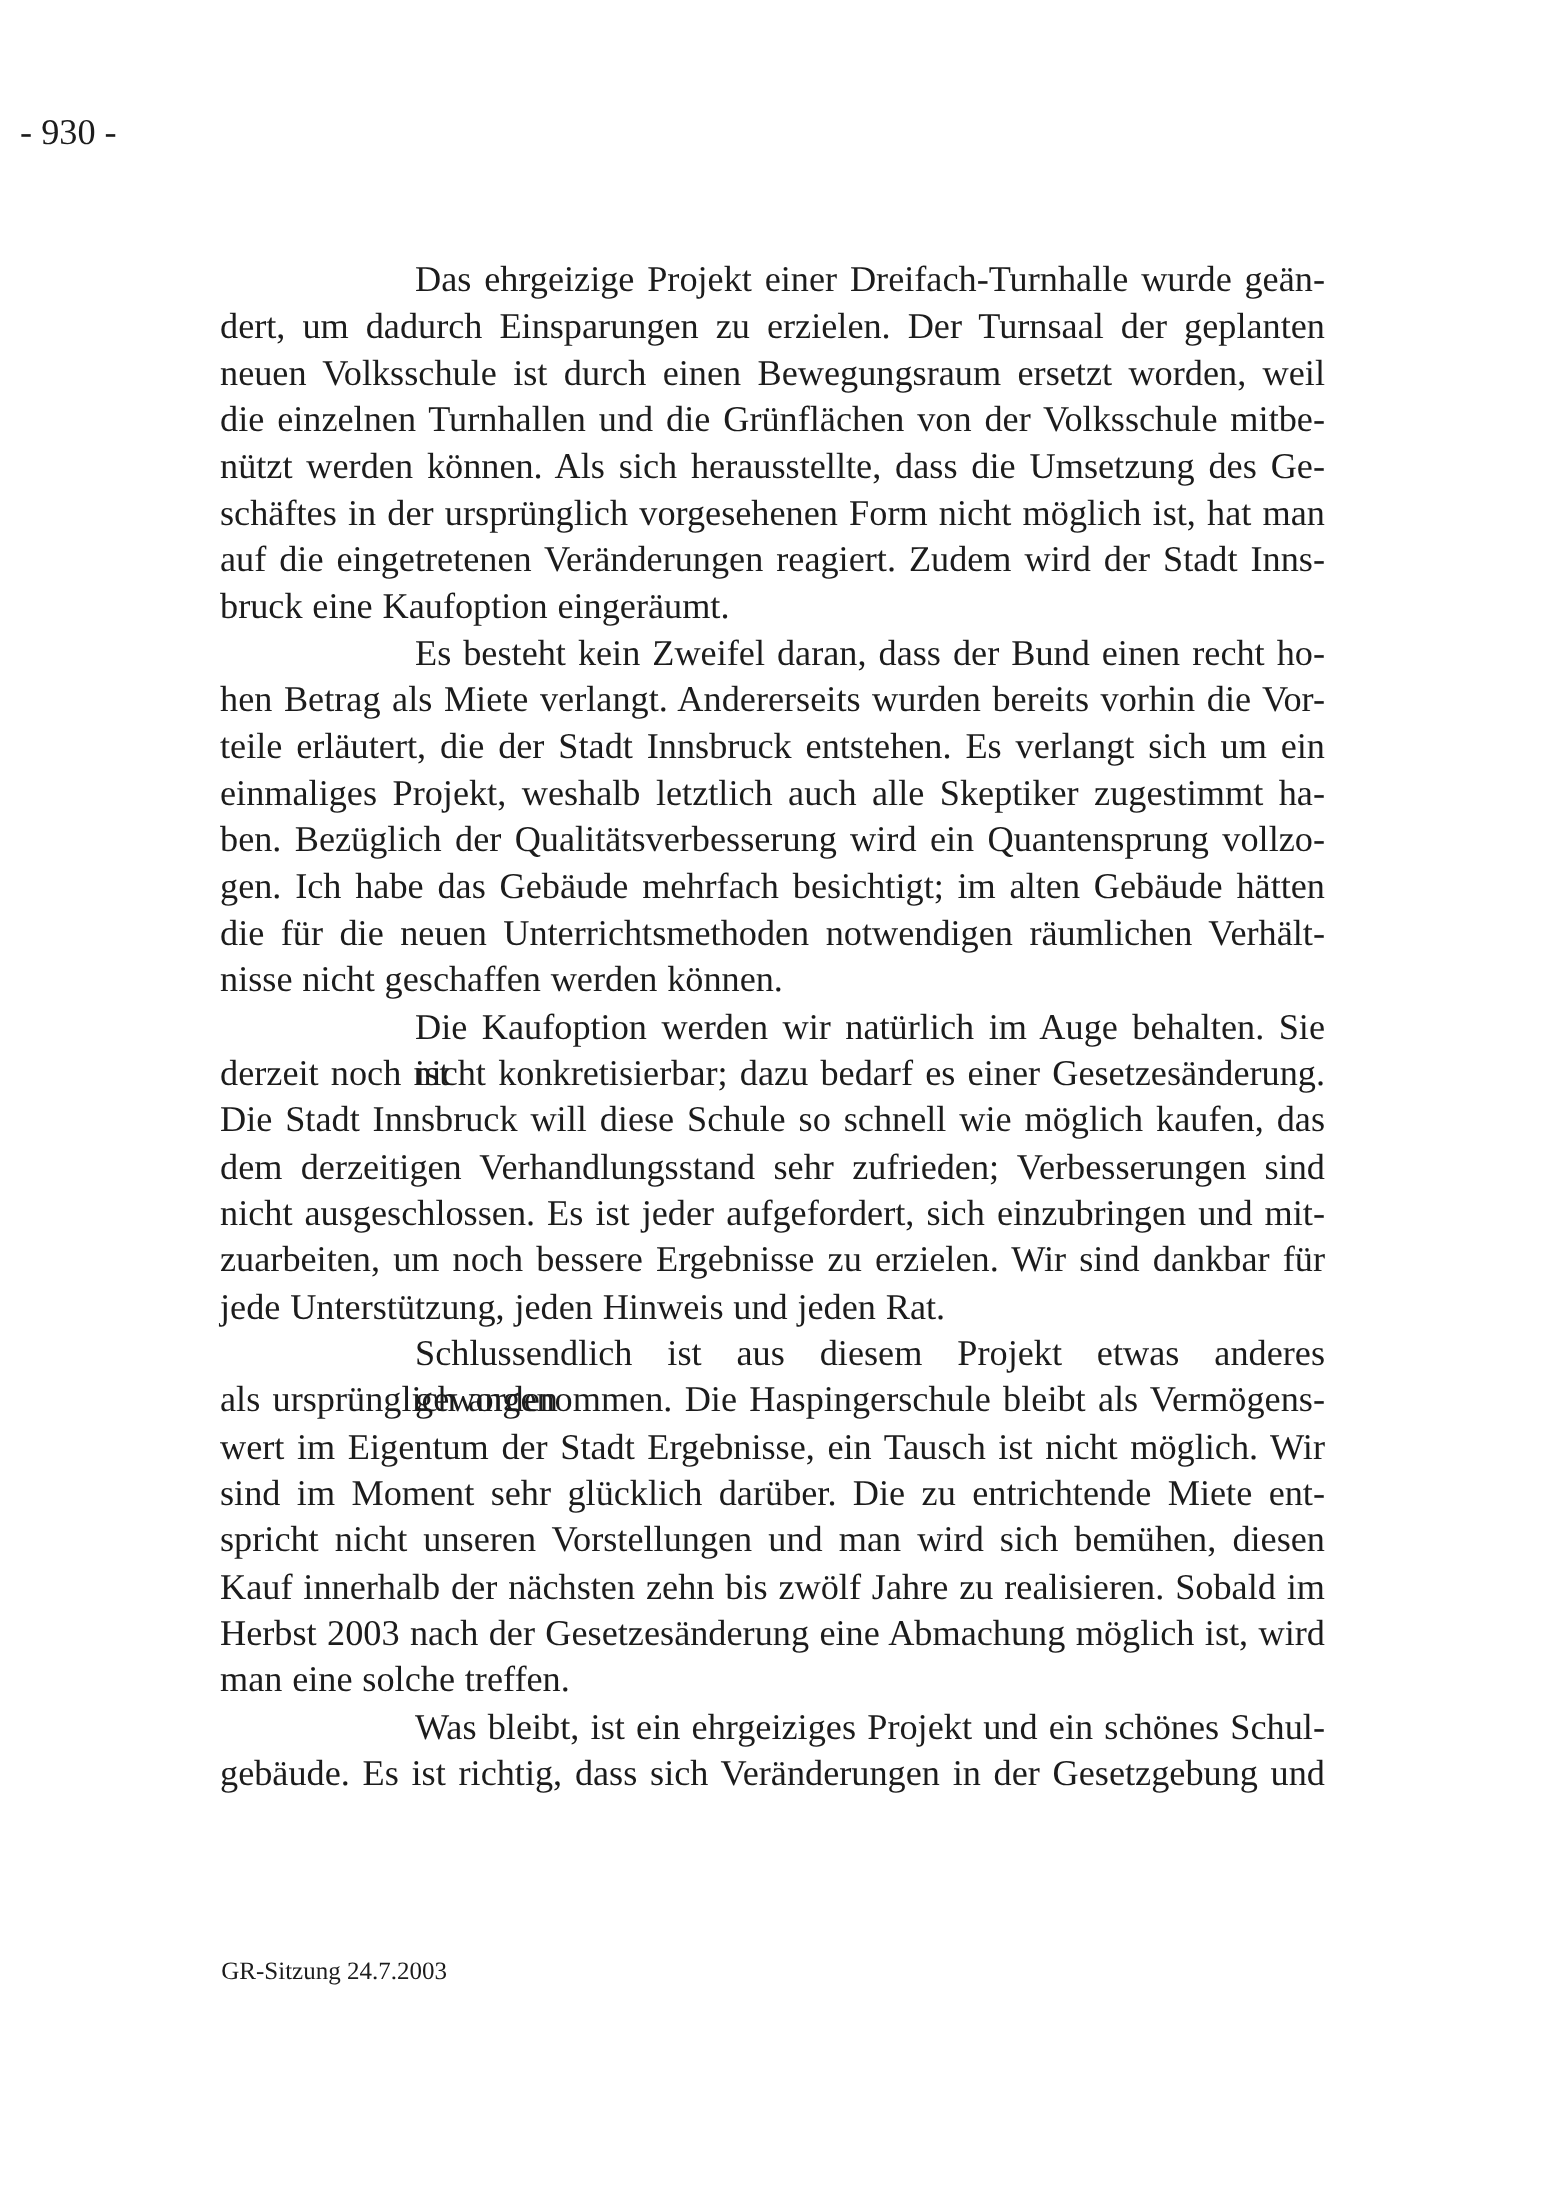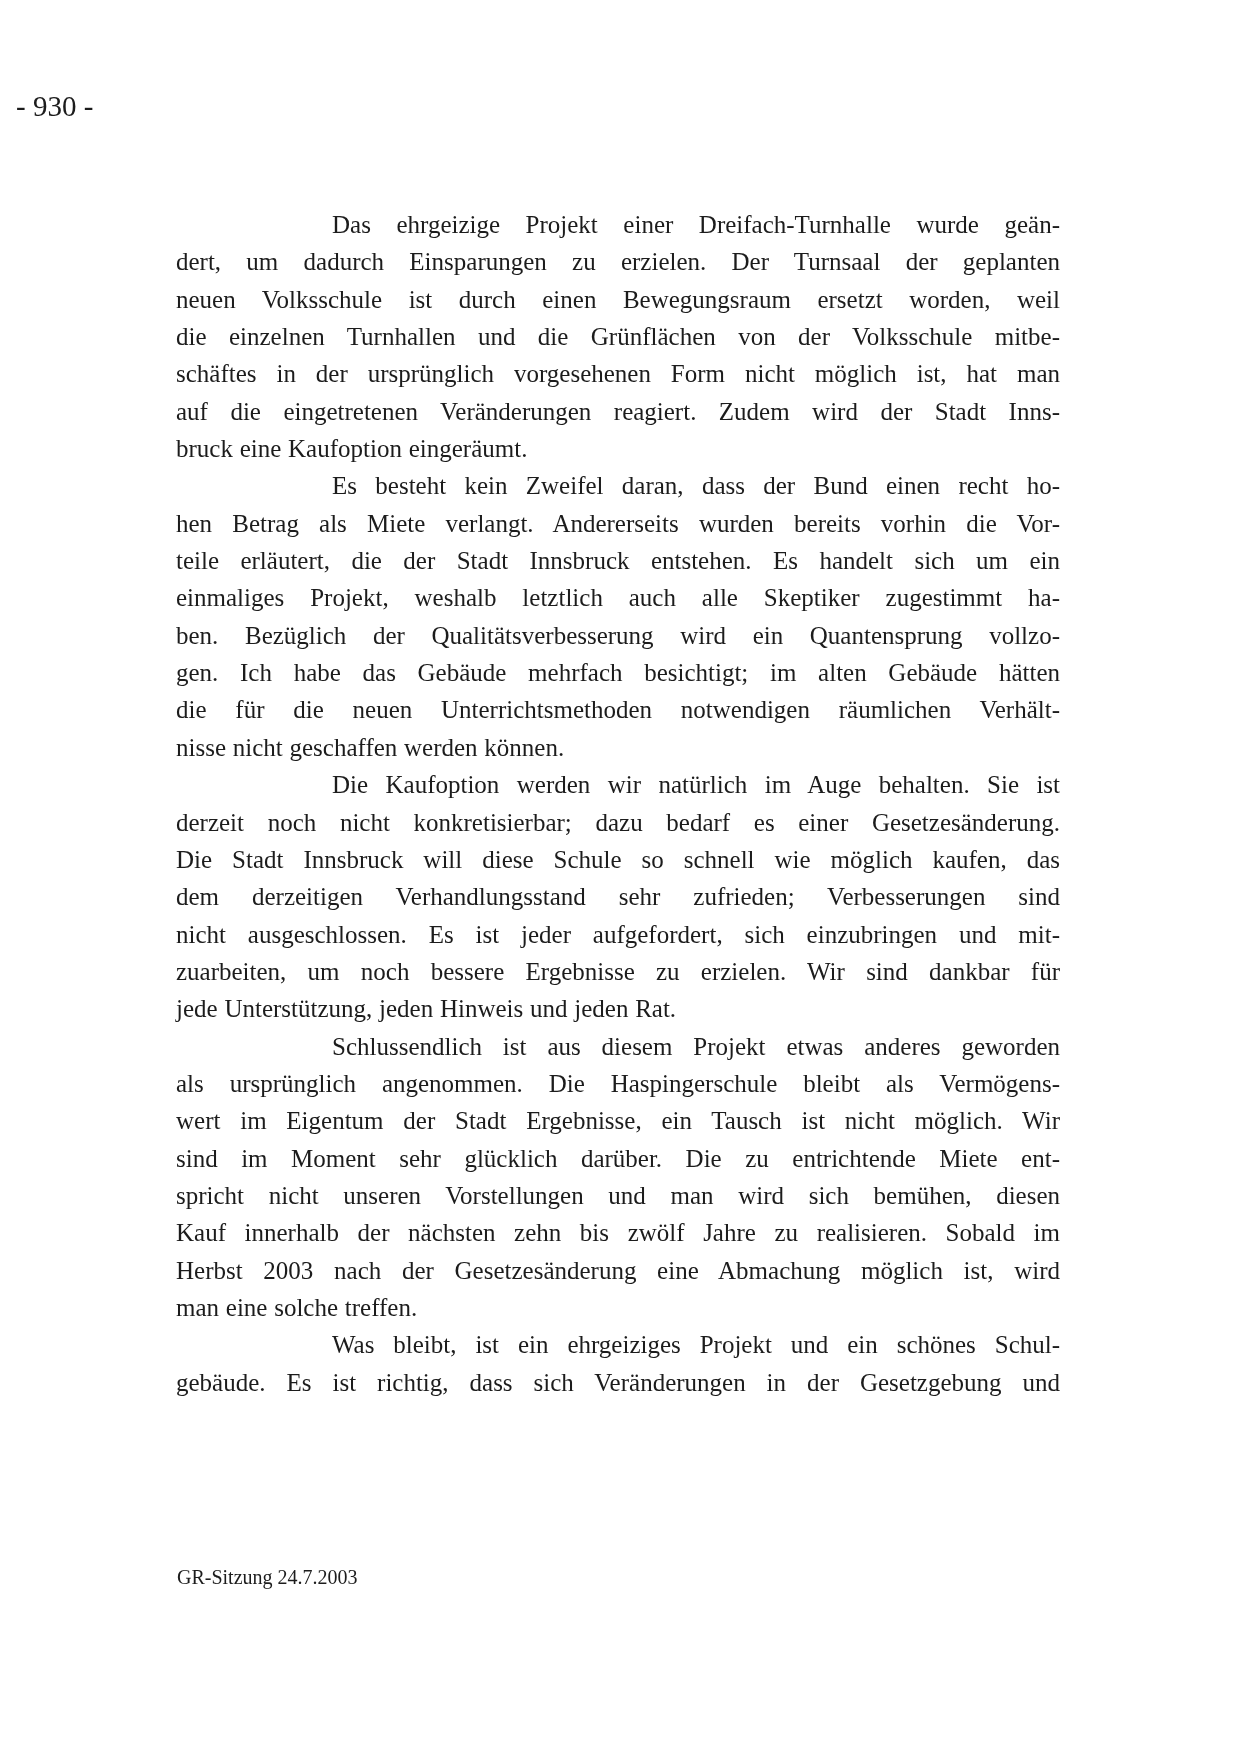--- a/index.html
+++ b/index.html
@@ -22,21 +22,21 @@
     left: 16px;
     width: 100%;
     font-size: 29px;
     line-height: 37px;
   }
   .text-block {
     position: absolute;
     left: 176px;
     top: 206px;
     width: 884px;
-    font-size: 25px;
+    font-size: 29px;
   }
   .text-block .line {
     height: 37.35px;
     line-height: 37.35px;
     text-align: justify;
     text-align-last: justify;
     word-spacing: 0.02em;
   }
   .text-block .line.first {
     padding-left: 156px;
@@ -56,26 +56,27 @@
 <body>
 
 <div class="page">
   <div class="page-number">- 930 -</div>
 
   <div class="text-block">
       <div class="line first">Das ehrgeizige Projekt einer Dreifach-Turnhalle wurde geän-</div>
       <div class="line">dert, um dadurch Einsparungen zu erzielen. Der Turnsaal der geplanten</div>
       <div class="line">neuen Volksschule ist durch einen Bewegungsraum ersetzt worden, weil</div>
       <div class="line">die einzelnen Turnhallen und die Grünflächen von der Volksschule mitbe-</div>
+      <div class="line">nützt werden können. Als sich herausstellte, dass die Umsetzung des Ge-</div>
       <div class="line">schäftes in der ursprünglich vorgesehenen Form nicht möglich ist, hat man</div>
       <div class="line">auf die eingetretenen Veränderungen reagiert. Zudem wird der Stadt Inns-</div>
       <div class="line last">bruck eine Kaufoption eingeräumt.</div>
       <div class="line first">Es besteht kein Zweifel daran, dass der Bund einen recht ho-</div>
       <div class="line">hen Betrag als Miete verlangt. Andererseits wurden bereits vorhin die Vor-</div>
-      <div class="line">teile erläutert, die der Stadt Innsbruck entstehen. Es handelt sich um ein</div>
+      <div class="line">teile erläutert, die der Stadt Innsbruck entstehen. Es verlangt sich um ein</div>
       <div class="line">einmaliges Projekt, weshalb letztlich auch alle Skeptiker zugestimmt ha-</div>
       <div class="line">ben. Bezüglich der Qualitätsverbesserung wird ein Quantensprung vollzo-</div>
       <div class="line">gen. Ich habe das Gebäude mehrfach besichtigt; im alten Gebäude hätten</div>
       <div class="line">die für die neuen Unterrichtsmethoden notwendigen räumlichen Verhält-</div>
       <div class="line last">nisse nicht geschaffen werden können.</div>
       <div class="line first">Die Kaufoption werden wir natürlich im Auge behalten. Sie ist</div>
       <div class="line">derzeit noch nicht konkretisierbar; dazu bedarf es einer Gesetzesänderung.</div>
       <div class="line">Die Stadt Innsbruck will diese Schule so schnell wie möglich kaufen, das</div>
       <div class="line">dem derzeitigen Verhandlungsstand sehr zufrieden; Verbesserungen sind</div>
       <div class="line">nicht ausgeschlossen. Es ist jeder aufgefordert, sich einzubringen und mit-</div>

